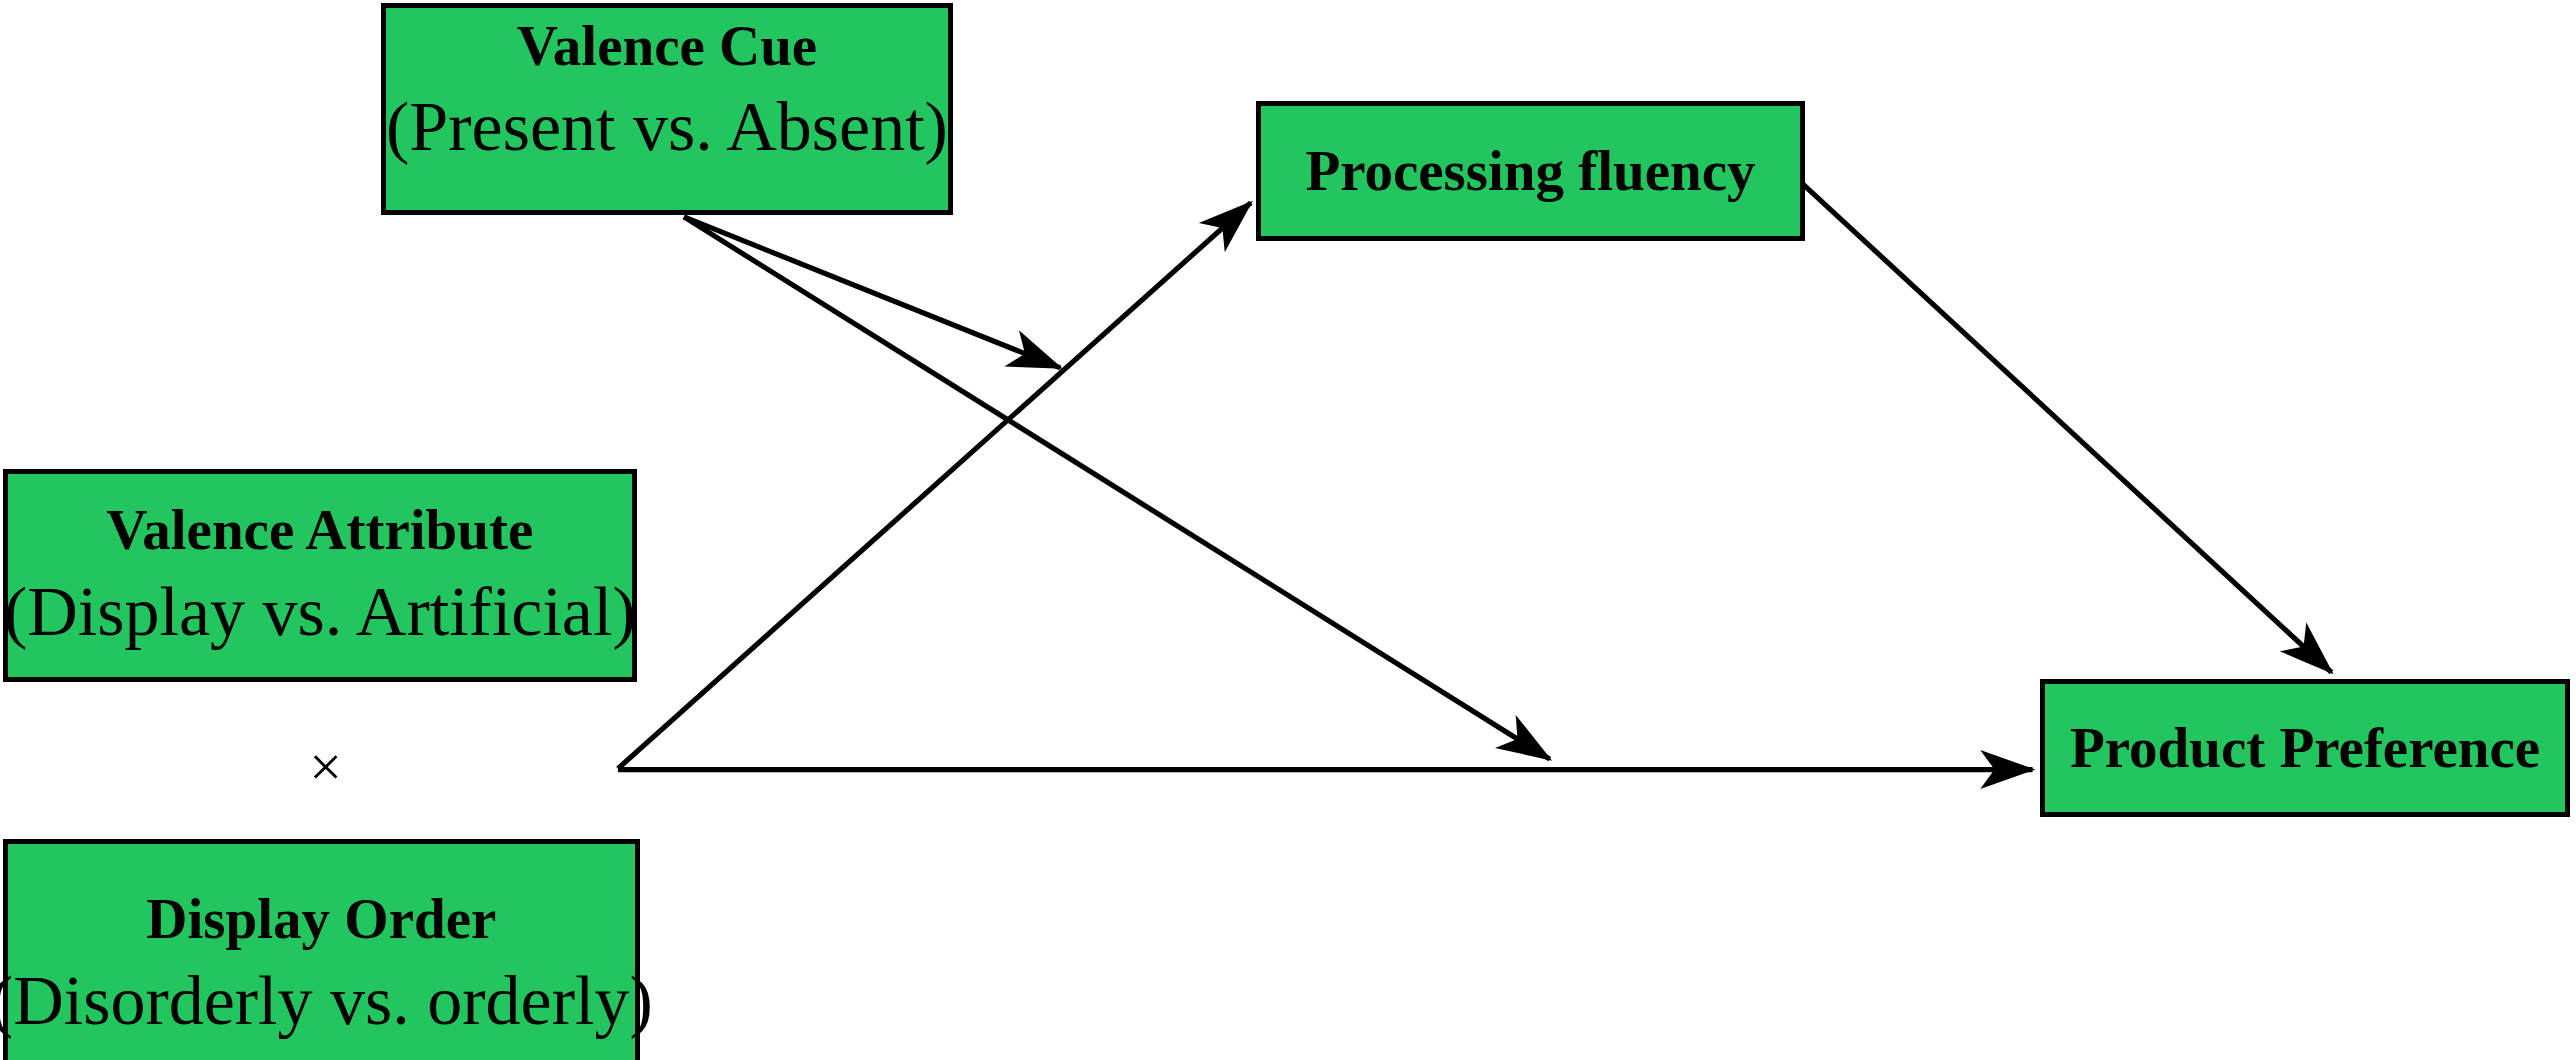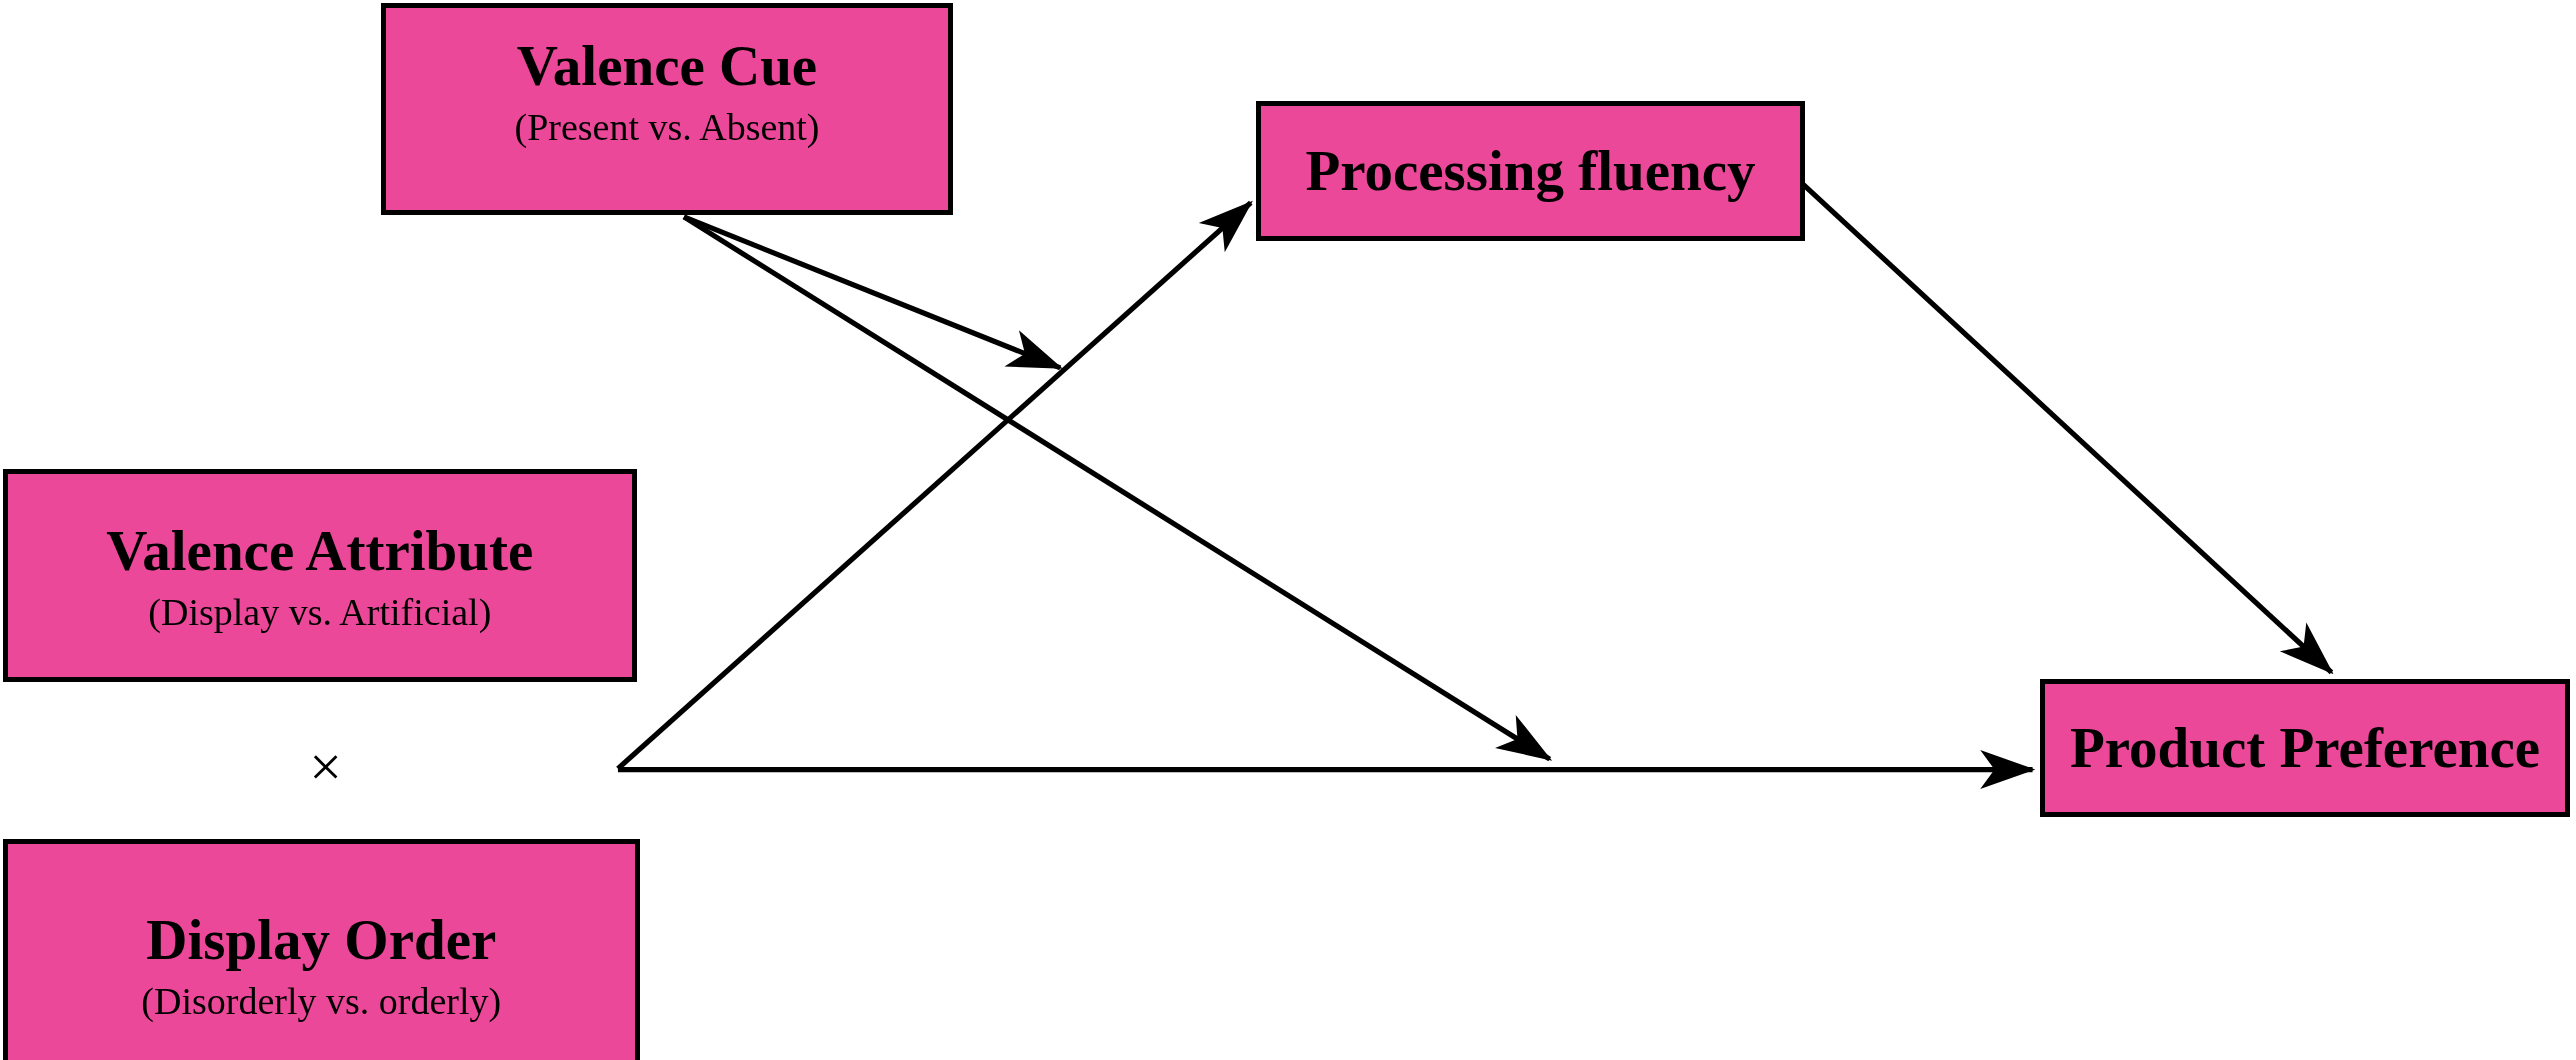--- a/index.html
+++ b/index.html
@@ -20,36 +20,36 @@
     position: absolute;
     left: 0;
     top: 0;
     width: 2576px;
     height: 1060px;
   }
   .node {
     position: absolute;
     box-sizing: border-box;
     border: 5.7px solid #000000;
-    background: #ec4899;
+    background: #22c55e;
     display: flex;
     flex-direction: column;
     align-items: center;
     justify-content: center;
     text-align: center;
     line-height: 1.28;
   }
   .node .title {
     font-weight: 700;
     font-size: 57px;
     white-space: nowrap;
   }
   .node .subtitle {
     font-weight: 400;
-    font-size: 38px;
+    font-size: 70px;
     white-space: nowrap;
   }
   #node-valence-cue       { left: 381px;  top: 2.8px;   width: 572px; height: 212px; padding-bottom: 36px; }
   #node-processing-fluency{ left: 1256px; top: 101px; width: 549px; height: 140px; }
   #node-product-attribute { left: 2.8px;    top: 469px; width: 634px; height: 213px; }
   #node-display-order     { left: 2.8px;    top: 839px; width: 637px; height: 251px; }
   #node-product-preference{ left: 2040px; top: 679px; width: 530px; height: 138px; }
   #interaction-operator {
     position: absolute;
     left: 288px;

